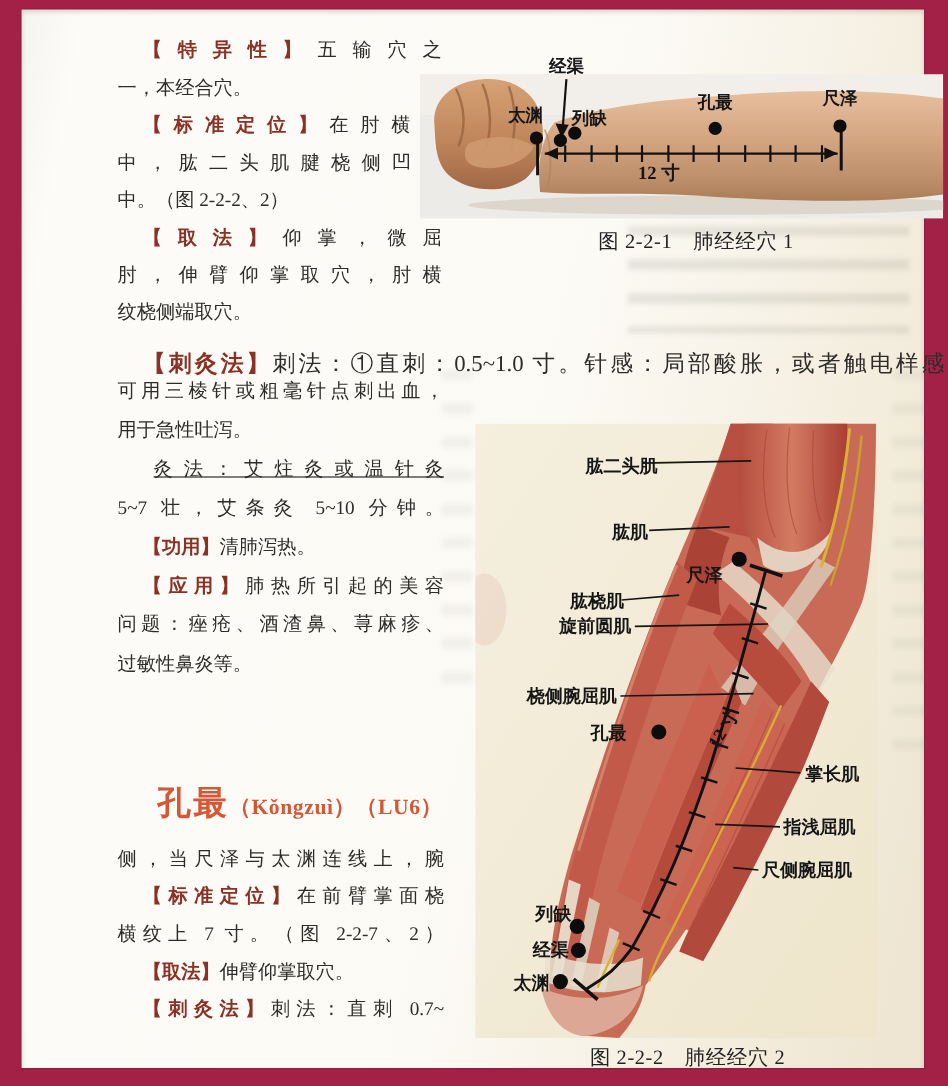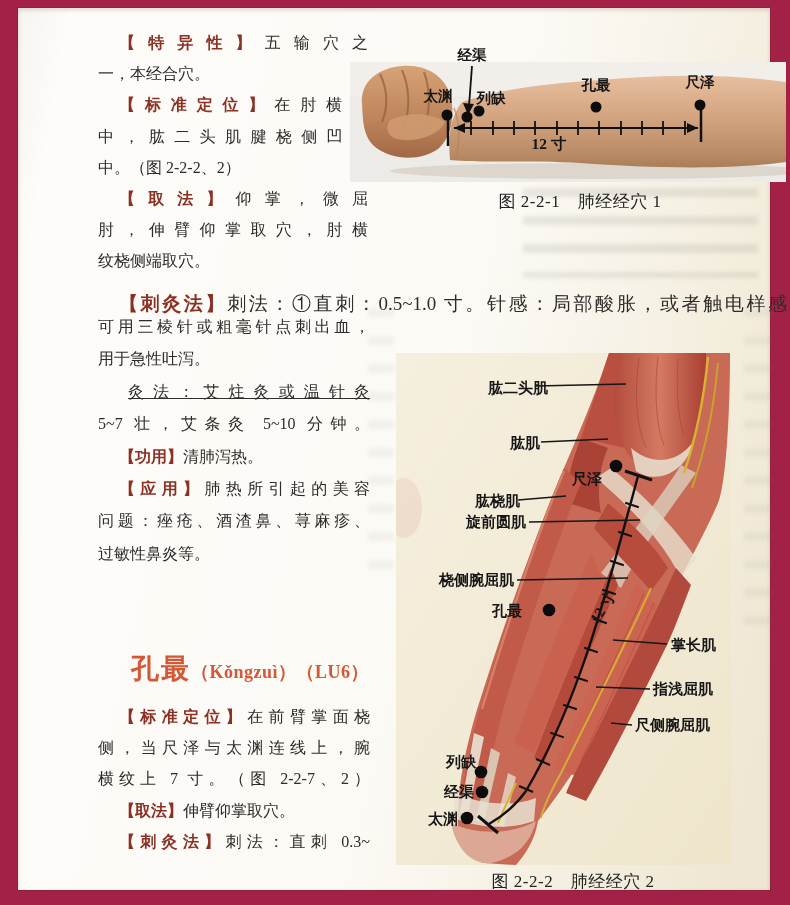--- a/index.html
+++ b/index.html
@@ -70,25 +70,25 @@
       <div class="ln j"><span>5~7 壮，艾条灸 5~10 分钟。</span></div>
       <div class="ln ind"><span class="lbl">【功用】</span><span>清肺泻热。</span></div>
       <div class="ln ind j"><span class="lbl">【应用】</span><span>肺热所引起的美容</span></div>
       <div class="ln j"><span>问题：痤疮、酒渣鼻、荨麻疹、</span></div>
       <div class="ln"><span>过敏性鼻炎等。</span></div>
     </div>
 
     <h2 class="heading"><span class="ttl">孔最</span><span class="sfx">（Kǒngzuì）（LU6）</span></h2>
 
     <div class="col s3">
+      <div class="ln j"><span>侧，当尺泽与太渊连线上，腕</span></div>
       <div class="ln ind j"><span class="lbl">【标准定位】</span><span>在前臂掌面桡</span></div>
-      <div class="ln j"><span>侧，当尺泽与太渊连线上，腕</span></div>
       <div class="ln j"><span>横纹上 7 寸。（图 2-2-7、2）</span></div>
       <div class="ln ind"><span class="lbl">【取法】</span><span>伸臂仰掌取穴。</span></div>
-      <div class="ln ind j"><span class="lbl">【刺灸法】</span><span>刺法：直刺 0.3~</span></div>
+      <div class="ln ind j"><span class="lbl">【刺灸法】</span><span>刺法：直刺 0.7~</span></div>
     </div>
 
     <div class="fig1">
       <svg viewBox="0 0 436 142" width="436" height="142">
         <defs>
           <linearGradient id="skin1" x1="0" y1="0" x2="0" y2="1">
             <stop offset="0" stop-color="#e7bf9e"></stop>
               <stop offset=".45" stop-color="#d3a480"></stop>
             <stop offset=".85" stop-color="#b98b66"></stop>
               <stop offset="1" stop-color="#aa7c58"></stop>

